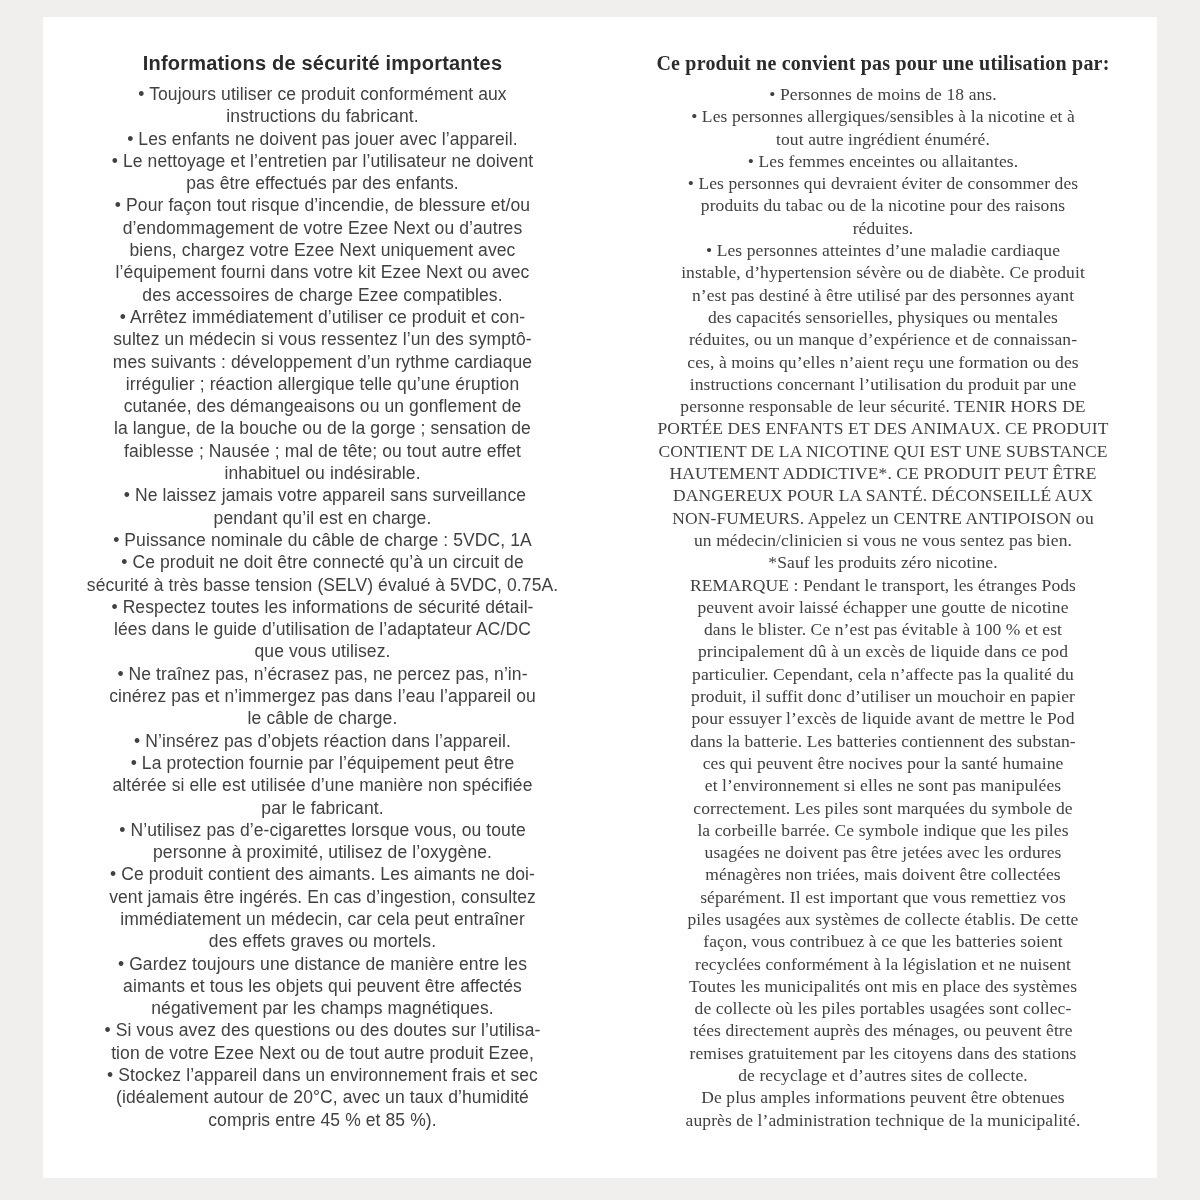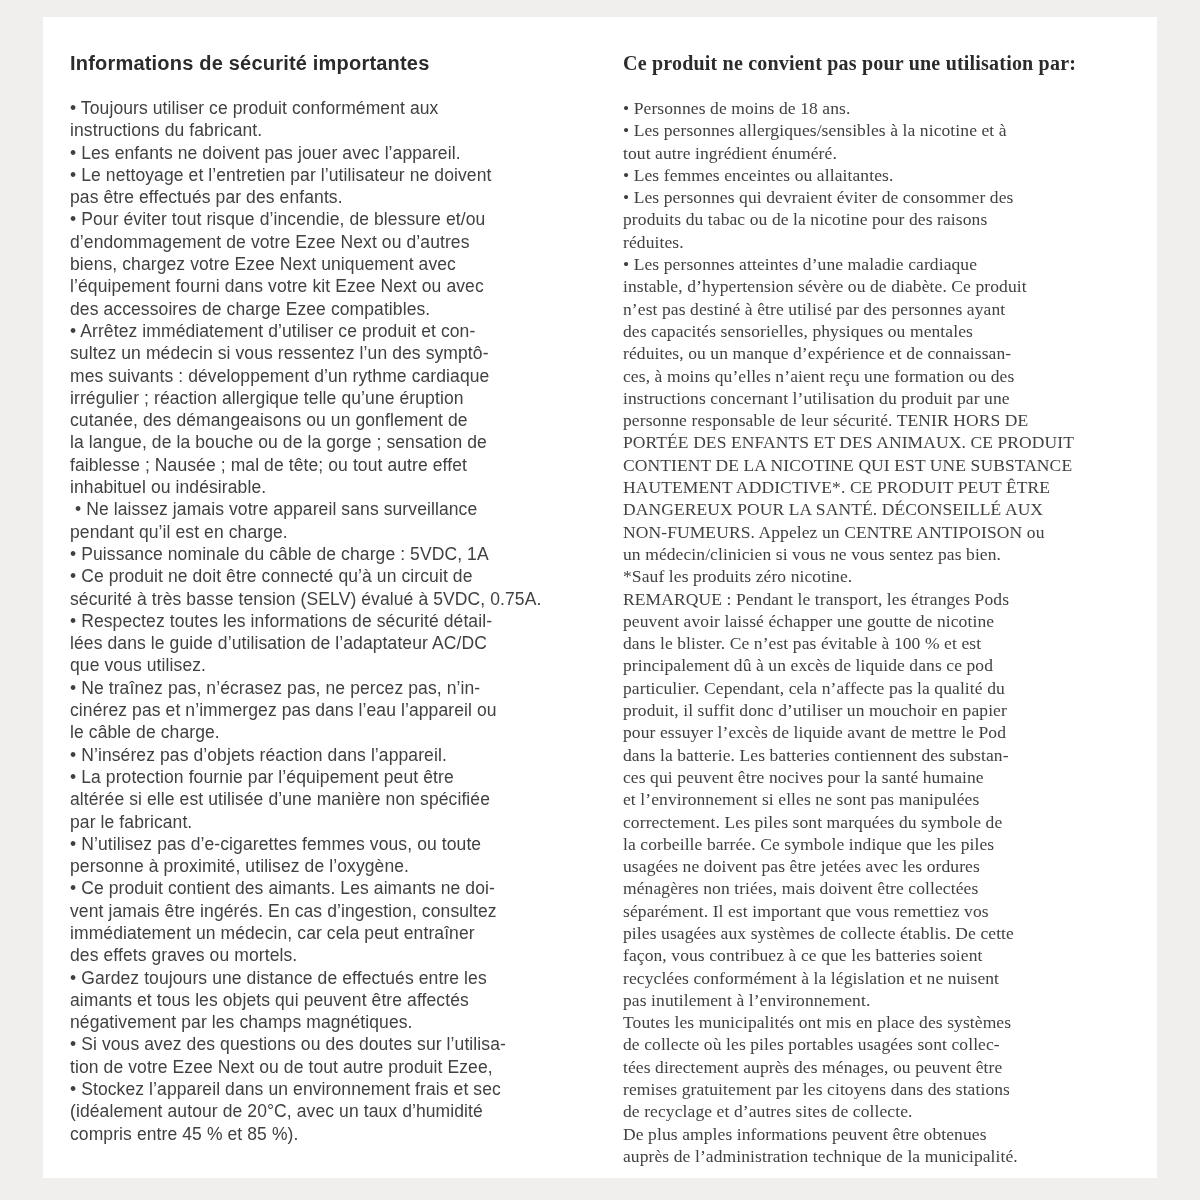--- a/index.html
+++ b/index.html
@@ -28,34 +28,35 @@
     position: absolute;
     left: 43px;
     top: 17px;
     width: 1114px;
     height: 1161px;
     background: var(--card-bg);
   }
   .col {
     position: absolute;
     top: 33px;
+    text-align: center;
   }
   .col-left  { left: 27px;  width: 505px; }
   .col-right { left: 580px; width: 520px; font-family: Liberation Serif, serif; }
   .col h1 {
     margin: 0;
     font-size: 20px;
     line-height: 26px;
     font-weight: 700;
     letter-spacing: 0.2px;
     color: var(--heading-color);
     white-space: pre;
   }
   .body {
-    margin-top: 21px;
+    margin-top: 7px;
     font-size: 17.5px;
     line-height: 22.3px;
     letter-spacing: 0.1px;
     color: var(--body-color);
   }
   .body .line {
     white-space: pre;   
   }
 </style>
 </head>
@@ -65,21 +66,21 @@
   <div class="card">
 
     <section class="col col-left">
       <h1>Informations de sécurité importantes</h1>
       <div class="body">
           <div class="line">• Toujours utiliser ce produit conformément aux</div>
           <div class="line">instructions du fabricant.</div>
           <div class="line">• Les enfants ne doivent pas jouer avec l’appareil.</div>
           <div class="line">• Le nettoyage et l’entretien par l’utilisateur ne doivent</div>
           <div class="line">pas être effectués par des enfants.</div>
-          <div class="line">• Pour éviter tout risque d’incendie, de blessure et/ou</div>
+          <div class="line">• Pour façon tout risque d’incendie, de blessure et/ou</div>
           <div class="line">d’endommagement de votre Ezee Next ou d’autres</div>
           <div class="line">biens, chargez votre Ezee Next uniquement avec</div>
           <div class="line">l’équipement fourni dans votre kit Ezee Next ou avec</div>
           <div class="line">des accessoires de charge Ezee compatibles.</div>
           <div class="line">• Arrêtez immédiatement d’utiliser ce produit et con-</div>
           <div class="line">sultez un médecin si vous ressentez l’un des symptô-</div>
           <div class="line">mes suivants : développement d’un rythme cardiaque</div>
           <div class="line">irrégulier ; réaction allergique telle qu’une éruption</div>
           <div class="line">cutanée, des démangeaisons ou un gonflement de</div>
           <div class="line">la langue, de la bouche ou de la gorge ; sensation de</div>
@@ -93,27 +94,27 @@
           <div class="line">• Respectez toutes les informations de sécurité détail-</div>
           <div class="line">lées dans le guide d’utilisation de l’adaptateur AC/DC</div>
           <div class="line">que vous utilisez.</div>
           <div class="line">• Ne traînez pas, n’écrasez pas, ne percez pas, n’in-</div>
           <div class="line">cinérez pas et n’immergez pas dans l’eau l’appareil ou</div>
           <div class="line">le câble de charge.</div>
           <div class="line">• N’insérez pas d’objets réaction dans l’appareil.</div>
           <div class="line">• La protection fournie par l’équipement peut être</div>
           <div class="line">altérée si elle est utilisée d’une manière non spécifiée</div>
           <div class="line">par le fabricant.</div>
-          <div class="line">• N’utilisez pas d’e-cigarettes femmes vous, ou toute</div>
+          <div class="line">• N’utilisez pas d’e-cigarettes lorsque vous, ou toute</div>
           <div class="line">personne à proximité, utilisez de l’oxygène.</div>
           <div class="line">• Ce produit contient des aimants. Les aimants ne doi-</div>
           <div class="line">vent jamais être ingérés. En cas d’ingestion, consultez</div>
           <div class="line">immédiatement un médecin, car cela peut entraîner</div>
           <div class="line">des effets graves ou mortels.</div>
-          <div class="line">• Gardez toujours une distance de effectués entre les</div>
+          <div class="line">• Gardez toujours une distance de manière entre les</div>
           <div class="line">aimants et tous les objets qui peuvent être affectés</div>
           <div class="line">négativement par les champs magnétiques.</div>
           <div class="line">• Si vous avez des questions ou des doutes sur l’utilisa-</div>
           <div class="line">tion de votre Ezee Next ou de tout autre produit Ezee,</div>
           <div class="line">• Stockez l’appareil dans un environnement frais et sec</div>
           <div class="line">(idéalement autour de 20°C, avec un taux d’humidité</div>
           <div class="line">compris entre 45 % et 85 %).</div>
         </div>
     </section>
 
@@ -153,21 +154,20 @@
           <div class="line">ces qui peuvent être nocives pour la santé humaine</div>
           <div class="line">et l’environnement si elles ne sont pas manipulées</div>
           <div class="line">correctement. Les piles sont marquées du symbole de</div>
           <div class="line">la corbeille barrée. Ce symbole indique que les piles</div>
           <div class="line">usagées ne doivent pas être jetées avec les ordures</div>
           <div class="line">ménagères non triées, mais doivent être collectées</div>
           <div class="line">séparément. Il est important que vous remettiez vos</div>
           <div class="line">piles usagées aux systèmes de collecte établis. De cette</div>
           <div class="line">façon, vous contribuez à ce que les batteries soient</div>
           <div class="line">recyclées conformément à la législation et ne nuisent</div>
-          <div class="line">pas inutilement à l’environnement.</div>
           <div class="line">Toutes les municipalités ont mis en place des systèmes</div>
           <div class="line">de collecte où les piles portables usagées sont collec-</div>
           <div class="line">tées directement auprès des ménages, ou peuvent être</div>
           <div class="line">remises gratuitement par les citoyens dans des stations</div>
           <div class="line">de recyclage et d’autres sites de collecte.</div>
           <div class="line">De plus amples informations peuvent être obtenues</div>
           <div class="line">auprès de l’administration technique de la municipalité.</div>
         </div>
     </section>
 

